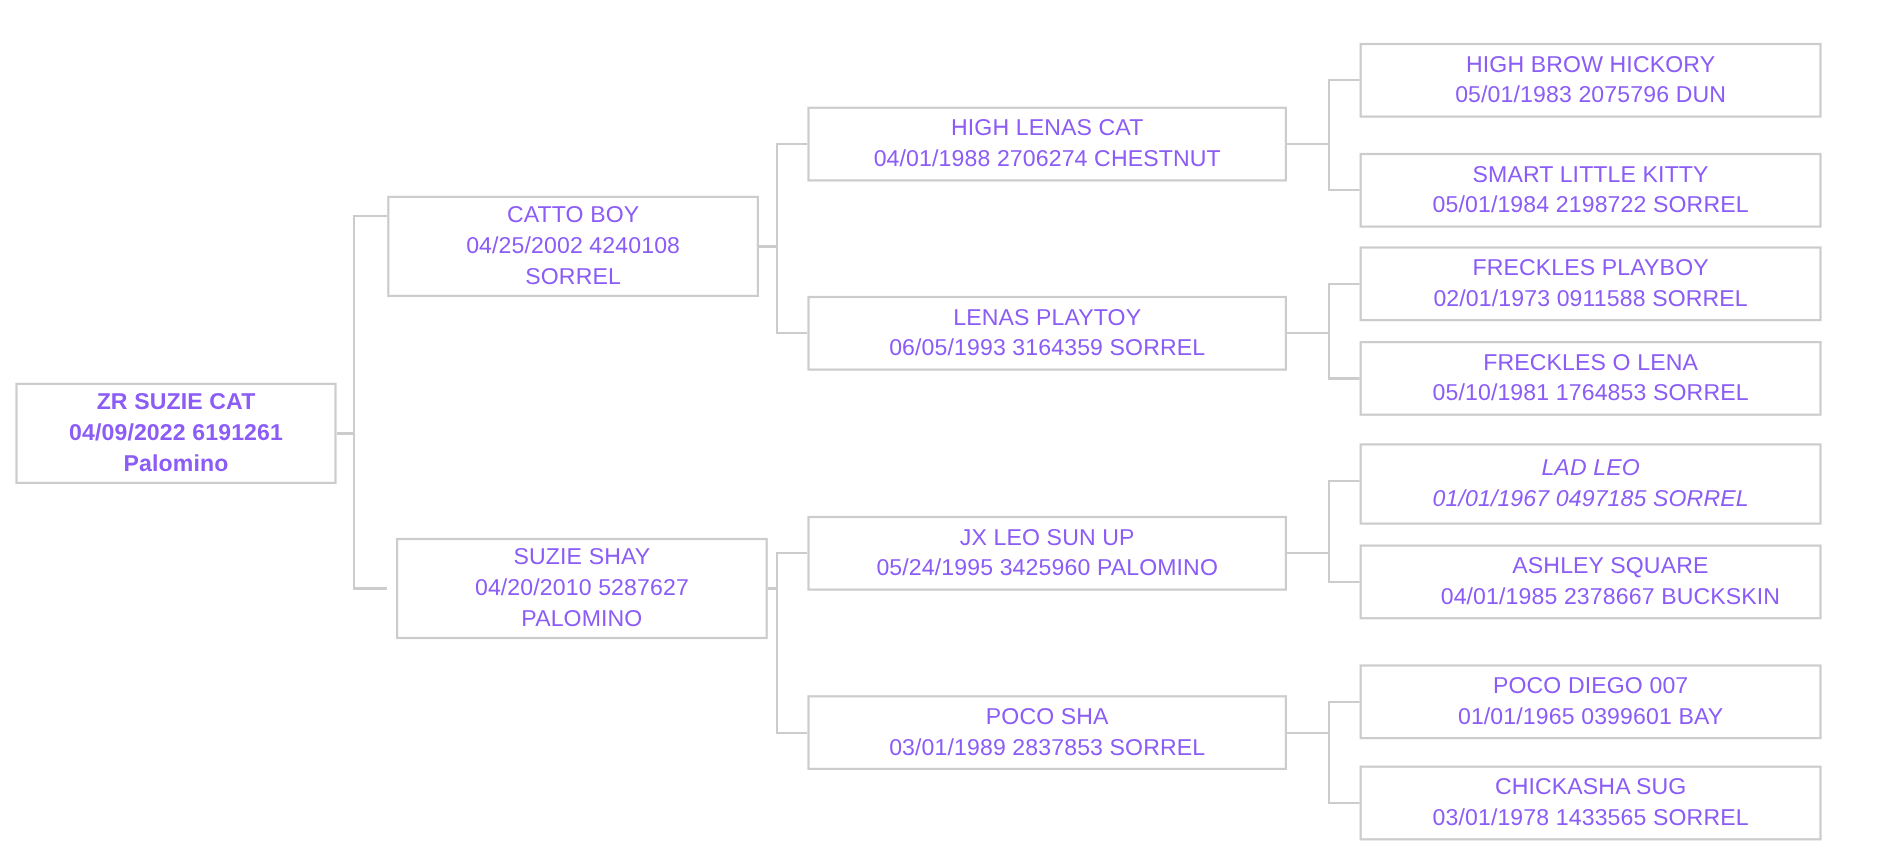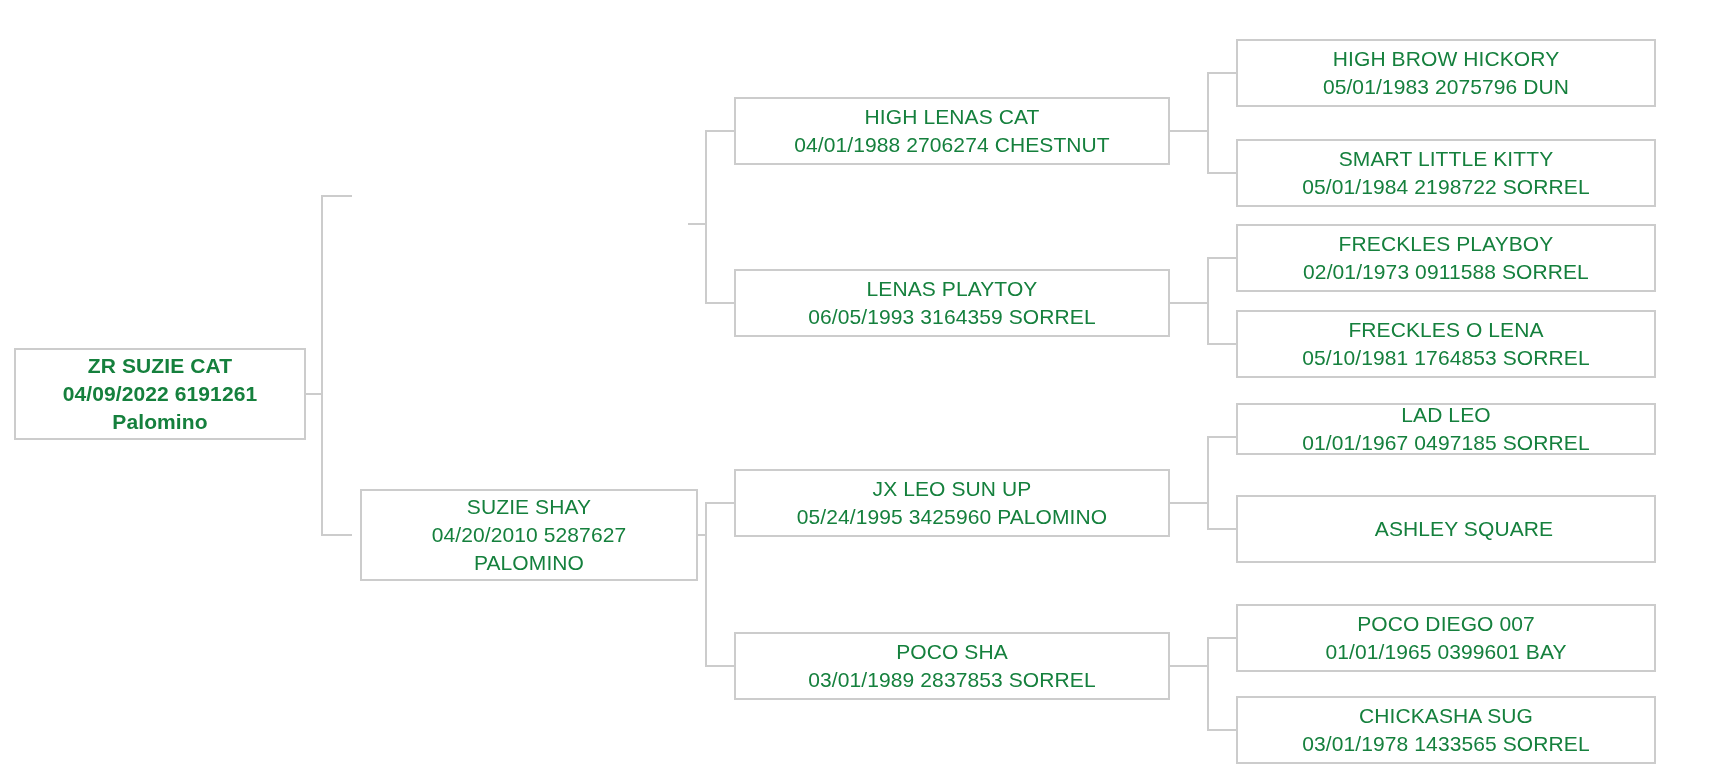--- a/index.html
+++ b/index.html
@@ -36,21 +36,21 @@
     align-items: center;
     justify-content: center;
     text-align: center;
     line-height: 1.32;
     letter-spacing: 0.1px;
     z-index: 2;
   }
   .node-line {
     display: block;
     white-space: nowrap;
-    color: #15803d;
+    color: #8b5cf6;
   }
   .gen1 { font-size: 21px; }
   .gen2 { font-size: 21px; }
   .gen3 { font-size: 21px; }
   .gen4 { font-size: 21px; }
 </style>
 </head>
 <body>
 
 <div id="pedigree-root">
@@ -87,20 +87,25 @@
       <path d="M 1208 666 V 730 H 1236"></path>
     </g>
   </svg>
 
   <div class="node-box gen1" style="left:14px; top:348px; width:292px; height:92px;font-weight:bold;">
     <span class="node-line">ZR SUZIE CAT</span>
     <span class="node-line">04/09/2022 6191261</span>
     <span class="node-line">Palomino</span>
   </div>
 
+  <div class="node-box gen2" style="left:352px; top:178px; width:338px; height:92px;">
+    <span class="node-line">CATTO BOY</span>
+    <span class="node-line">04/25/2002 4240108</span>
+    <span class="node-line">SORREL</span>
+  </div>
 
   <div class="node-box gen2" style="left:360px; top:489px; width:338px; height:92px;">
     <span class="node-line">SUZIE SHAY</span>
     <span class="node-line">04/20/2010 5287627</span>
     <span class="node-line">PALOMINO</span>
   </div>
 
   <div class="node-box gen3" style="left:734px; top:97px; width:436px; height:68px;">
     <span class="node-line">HIGH LENAS CAT</span>
     <span class="node-line">04/01/1988 2706274 CHESTNUT</span>
@@ -134,27 +139,28 @@
   <div class="node-box gen4" style="left:1236px; top:224px; width:420px; height:68px;">
     <span class="node-line">FRECKLES PLAYBOY</span>
     <span class="node-line">02/01/1973 0911588 SORREL</span>
   </div>
 
   <div class="node-box gen4" style="left:1236px; top:310px; width:420px; height:68px;">
     <span class="node-line">FRECKLES O LENA</span>
     <span class="node-line">05/10/1981 1764853 SORREL</span>
   </div>
 
-  <div class="node-box gen4" style="left:1236px; top:403px; width:420px; height:52px;">
+  <div class="node-box gen4" style="left:1236px; top:403px; width:420px; height:74px;font-style:italic;">
     <span class="node-line">LAD LEO</span>
     <span class="node-line">01/01/1967 0497185 SORREL</span>
   </div>
 
   <div class="node-box gen4" style="left:1236px; top:495px; width:420px; height:68px;padding-left:36px;">
     <span class="node-line">ASHLEY SQUARE</span>
+    <span class="node-line">04/01/1985 2378667 BUCKSKIN</span>
   </div>
 
   <div class="node-box gen4" style="left:1236px; top:604px; width:420px; height:68px;text-align:center;">
     <span class="node-line">POCO DIEGO 007</span>
     <span class="node-line">01/01/1965 0399601 BAY</span>
   </div>
 
   <div class="node-box gen4" style="left:1236px; top:696px; width:420px; height:68px;">
     <span class="node-line">CHICKASHA SUG</span>
     <span class="node-line">03/01/1978 1433565 SORREL</span>

